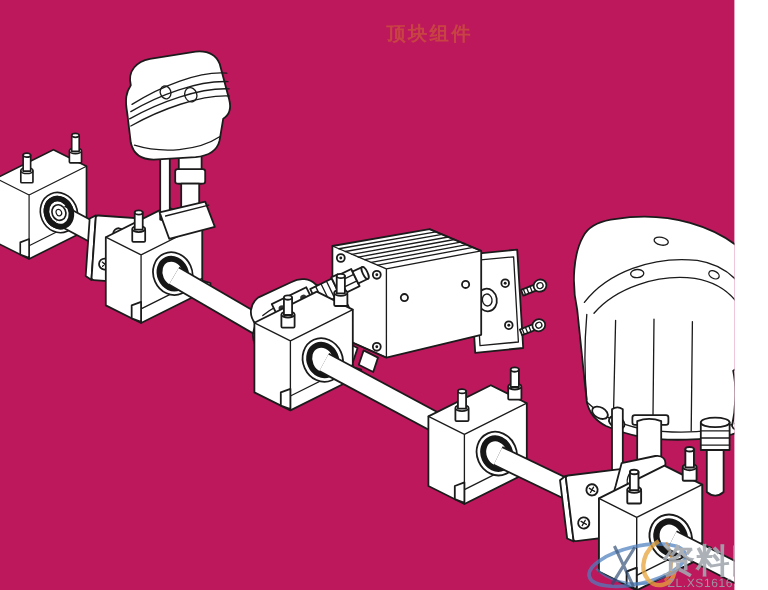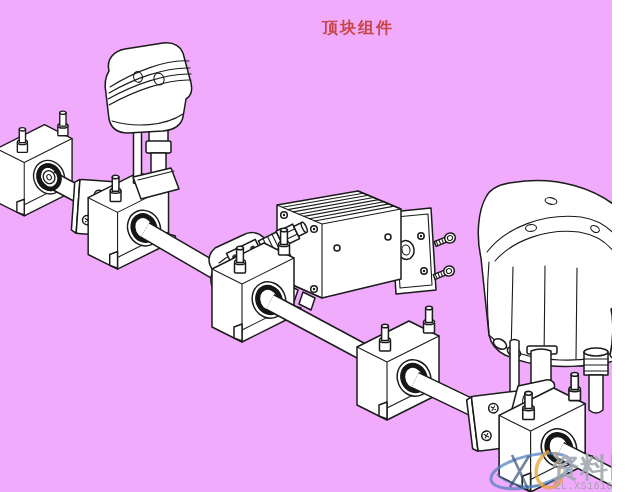--- a/index.html
+++ b/index.html
@@ -1,17 +1,17 @@
 <!DOCTYPE html>
 <html><head>
 <meta charset="utf-8">
 <style>
   html,body{margin:0;padding:0;background:#ffffff;}
-  #stage{position:relative;width:612px;height:492px;background:#f0abfc;overflow:hidden;
-         font-family:Liberation Mono, monospace;}
+  #stage{position:relative;width:612px;height:492px;background:#be185d;overflow:hidden;
+         font-family:Liberation Sans, sans-serif;}
   svg{position:absolute;left:0;top:0;}
   .ln{fill:#ffffff;stroke:#1b1b1b;stroke-width:1.5;stroke-linejoin:round;}
   .lnt{fill:none;stroke:#1b1b1b;stroke-width:1.1;stroke-linejoin:round;stroke-linecap:round;}
   .shaftO{fill:none;stroke:#1b1b1b;stroke-width:18;}
   .shaftI{fill:none;stroke:#ffffff;stroke-width:15;}
   .ring{fill:none;stroke:#161616;stroke-width:5;}
   text{user-select:none;}
 </style>
 </head>
 <body>

